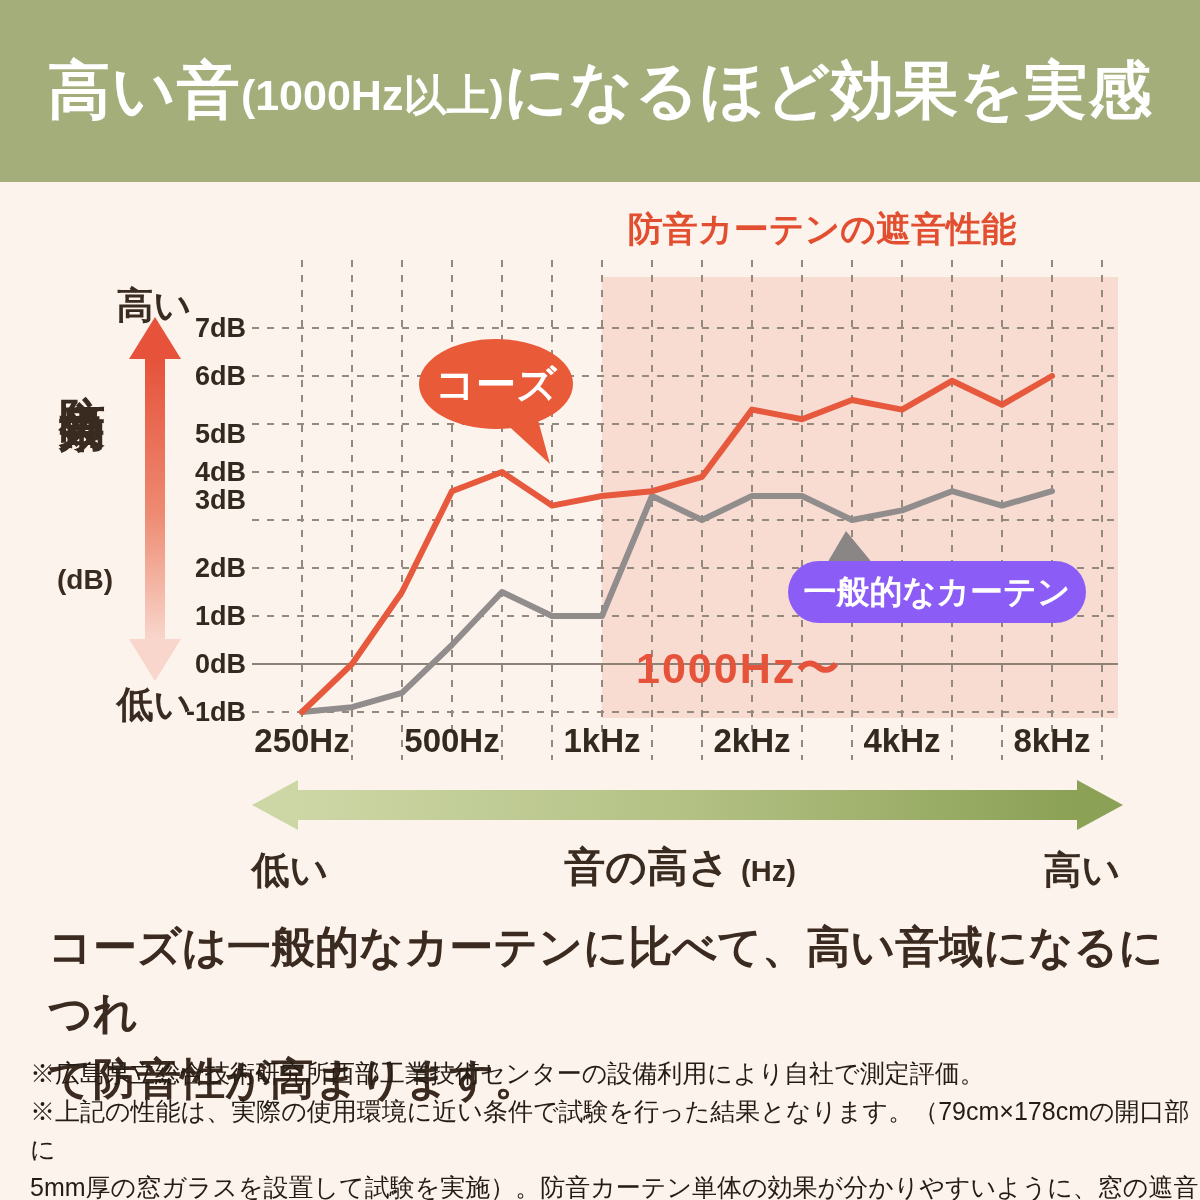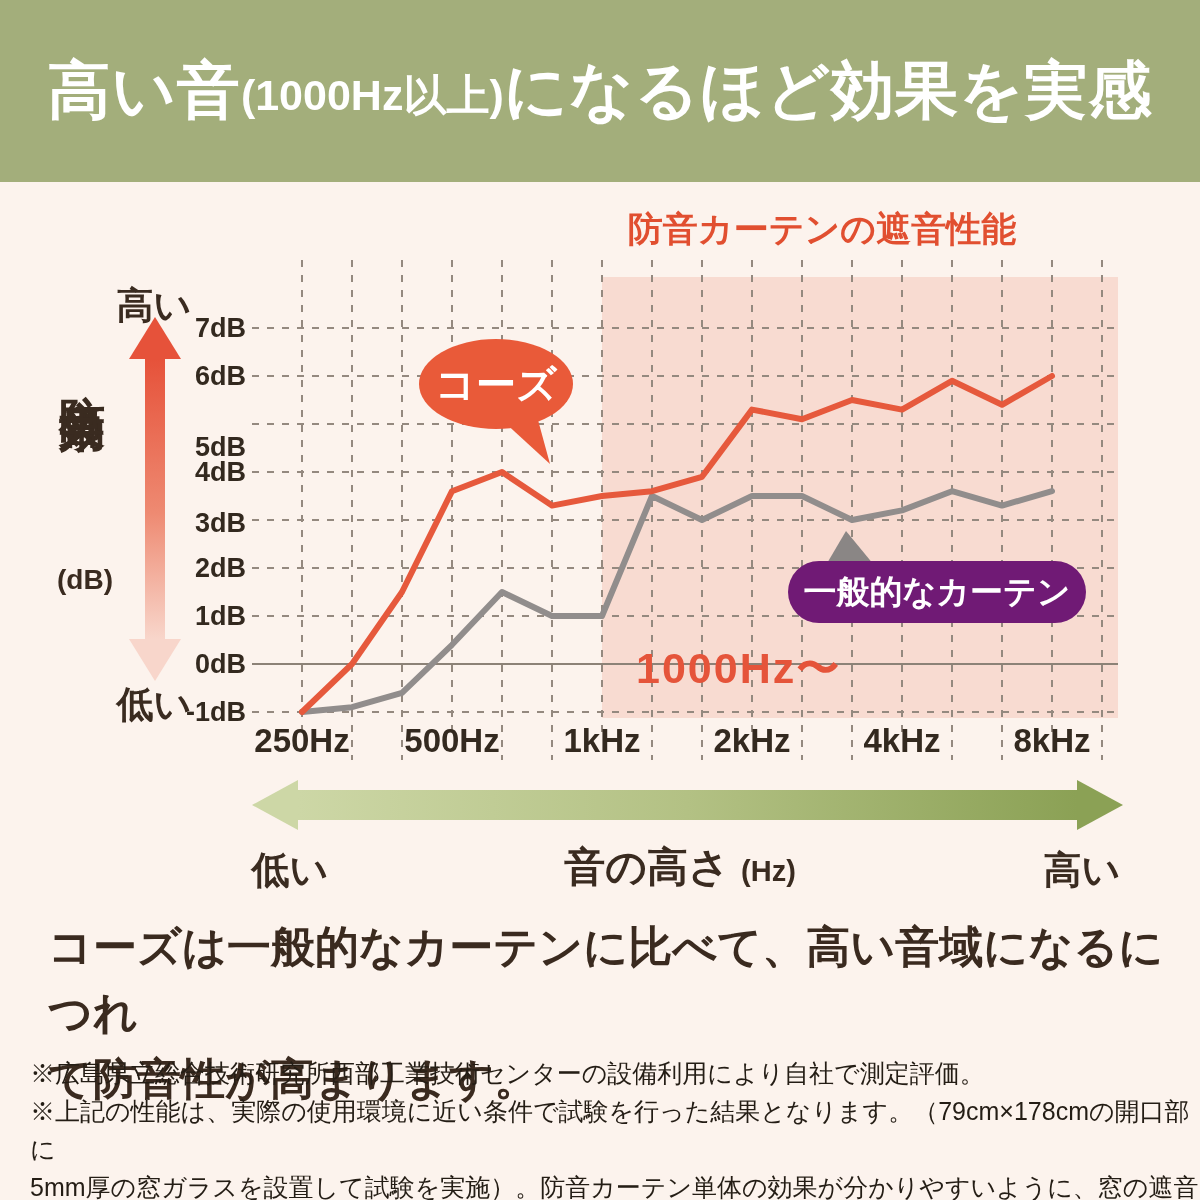--- a/index.html
+++ b/index.html
@@ -35,21 +35,21 @@
   .xtick{position:absolute;top:722px;width:120px;text-align:center;
          font-size:33px;font-weight:800;color:#33291f;}
   
   #chart-svg{position:absolute;left:0;top:0;}
   
   .kooz-bubble{position:absolute;left:419px;top:339px;width:154px;height:90px;border-radius:50%;
                background:#e95a39;color:#ffffff;font-size:40px;font-weight:800;
                display:flex;align-items:center;justify-content:center;}
   .bubble-tail{position:absolute;}
   .general-bubble{position:absolute;left:788px;top:561px;width:298px;height:62px;border-radius:31px;
-                  background:#701a75;color:#ffffff;font-size:33px;font-weight:800;
+                  background:#8b5cf6;color:#ffffff;font-size:33px;font-weight:800;
                   display:flex;align-items:center;justify-content:center;}
   .zone-label{position:absolute;left:636px;top:640px;font-size:43px;font-weight:800;color:#e5543a;
               white-space:nowrap;letter-spacing:2px;}
   
   .h-arrow{position:absolute;left:252px;top:780px;width:871px;height:50px;display:flex;align-items:center;}
   .h-arrow .head-left{width:0;height:0;border-top:25px solid transparent;border-bottom:25px solid transparent;
                       border-right:46px solid #cdd7a6;}
   .h-arrow .shaft{flex:1;height:30px;background:linear-gradient(90deg,#cdd7a6 0%,#b3c184 50%,#8ba155 100%);}
   .h-arrow .head-right{width:0;height:0;border-top:25px solid transparent;border-bottom:25px solid transparent;
                        border-left:46px solid #8ba155;}
@@ -115,23 +115,23 @@
       <line x1="252" y1="568" x2="1118" y2="568" stroke="#94897f" stroke-width="2" stroke-dasharray="7 8"></line>
       <line x1="252" y1="616" x2="1118" y2="616" stroke="#94897f" stroke-width="2" stroke-dasharray="7 8"></line>
       <line x1="252" y1="664" x2="1118" y2="664" stroke="#8c8277" stroke-width="2"></line>
       <line x1="252" y1="712" x2="1118" y2="712" stroke="#94897f" stroke-width="2" stroke-dasharray="7 8"></line>
       <polyline points="302,712 352,707.2 402,692.8 452,644.8 502,592 552,616 602,616 652,496 702,520 752,496 802,496 852,520 902,510.4 952,491.2 1002,505.6 1052,491.2" fill="none" stroke="#918d8c" stroke-width="6" stroke-linejoin="round" stroke-linecap="round"></polyline>
       <polyline points="302,712 352,664 402,592 452,491.2 502,472 552,505.6 602,496 652,491.2 702,476.8 752,409.6 802,419.20000000000005 852,400 902,409.6 952,380.79999999999995 1002,404.79999999999995 1052,376" fill="none" stroke="#e6593c" stroke-width="6" stroke-linejoin="round" stroke-linecap="round"></polyline>
     </svg>
   <div id="y-tick-labels">
       <div class="ytick" style="top: 313px;">7dB</div>
       <div class="ytick" style="top: 361px;">6dB</div>
-      <div class="ytick" style="top: 432px; text-align: right;">5dB</div>
+      <div class="ytick" style="top: 419px; text-align: right;">5dB</div>
       <div class="ytick" style="top: 457px;">4dB</div>
-      <div class="ytick" style="top: 508px;">3dB</div>
+      <div class="ytick" style="top: 485px;">3dB</div>
       <div class="ytick" style="top: 553px;">2dB</div>
       <div class="ytick" style="top: 601px;">1dB</div>
       <div class="ytick" style="top: 649px;">0dB</div>
       <div class="ytick" style="top: 697px;">-1dB</div>
     </div>
   <div id="x-tick-labels">
       <div class="xtick" style="left: 242px;">250Hz</div>
       <div class="xtick" style="left: 392px;">500Hz</div>
       <div class="xtick" style="left: 542px;">1kHz</div>
       <div class="xtick" style="left: 692px;">2kHz</div>

